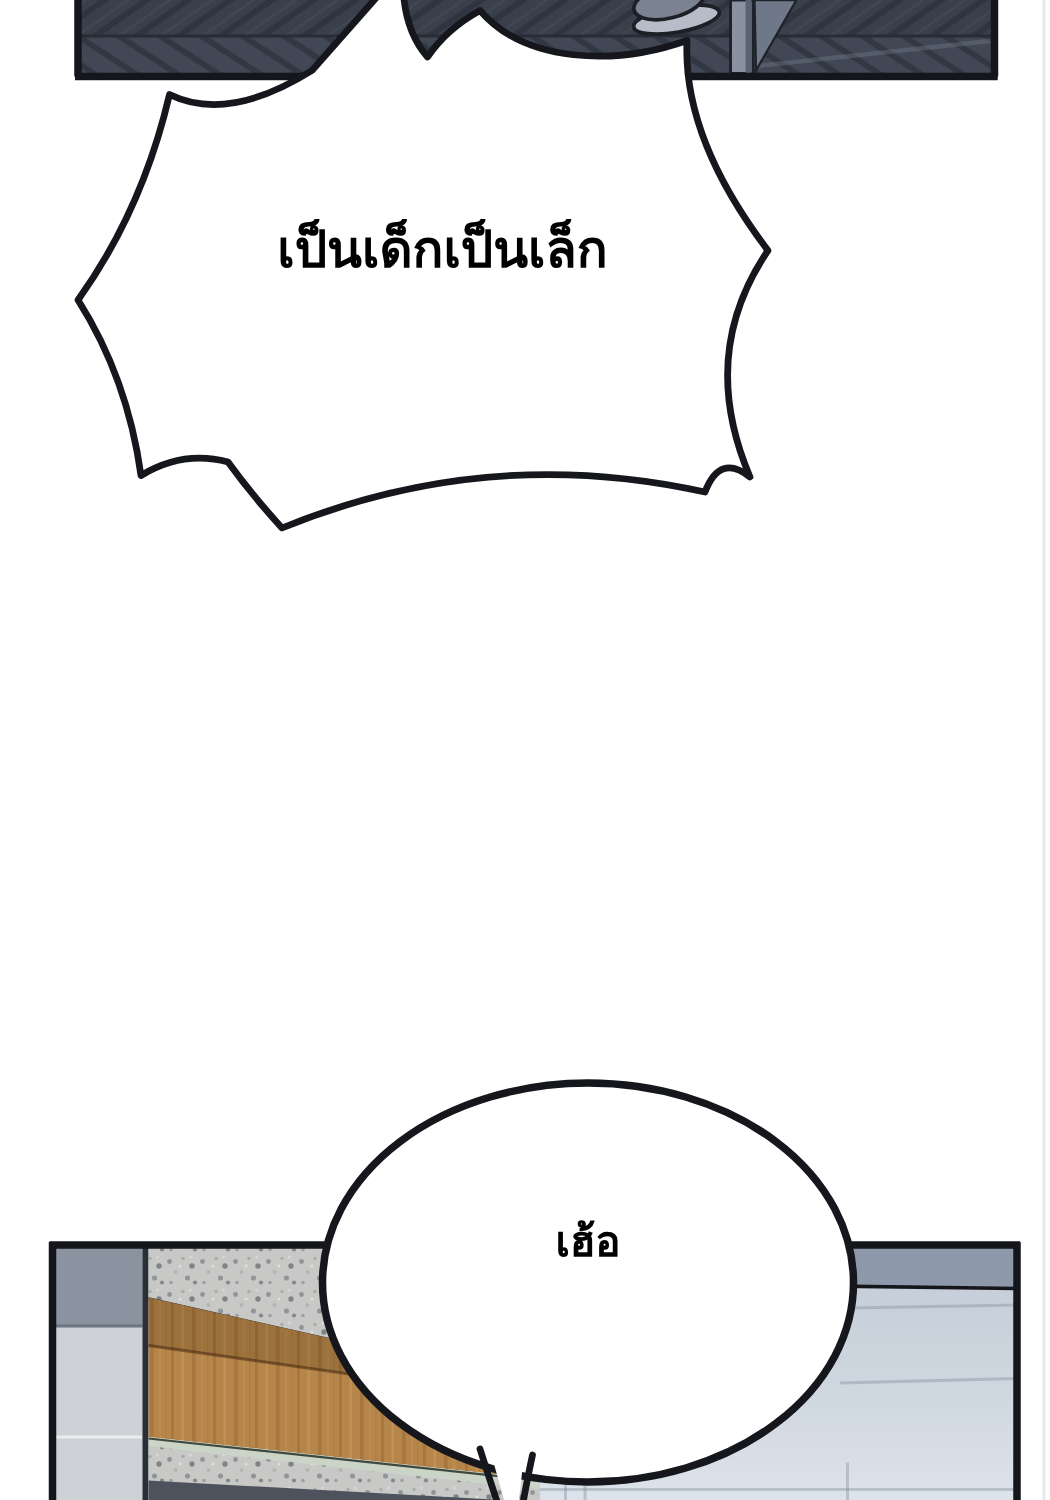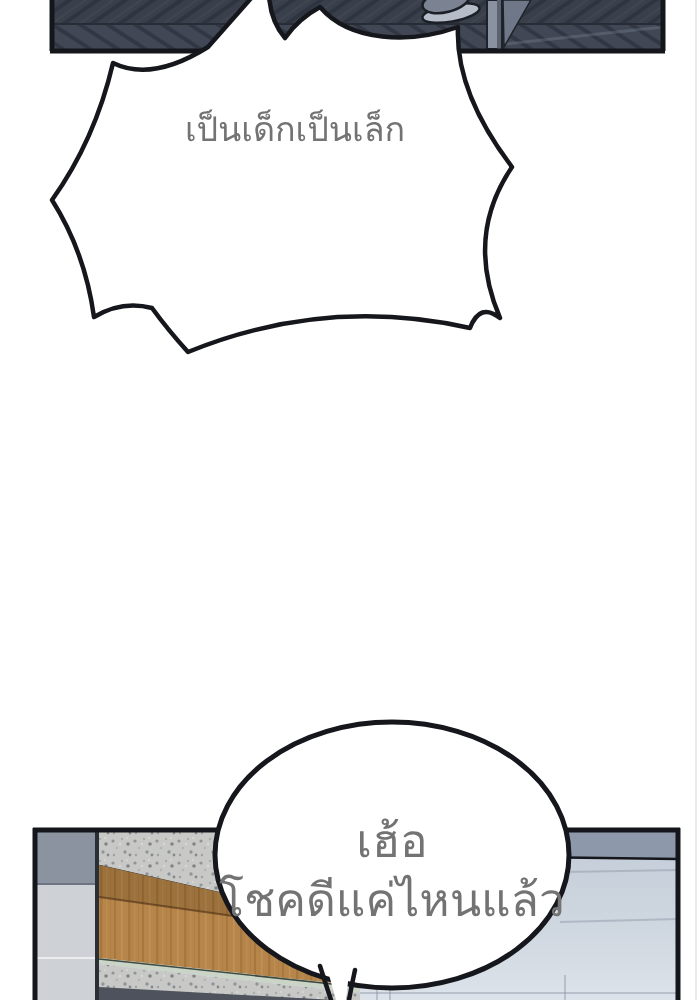--- a/index.html
+++ b/index.html
@@ -6,28 +6,29 @@
   body{
     width:700px;height:1000px;
     background:#ffffff;
     font-family:"DejaVu Sans","Liberation Sans",sans-serif;
     position:relative;overflow:hidden;
   }
   #scene{position:absolute;left:0;top:0;width:700px;height:1000px;display:block;}
   .speech-text{
     position:absolute;
     text-align:center;
-    color:#737373;
-    font-weight:400;
+    color:#000000;
+    font-weight:700;
     z-index:5;
+    margin-top:38px;
     -webkit-font-smoothing:antialiased;
   }
   .speech-text .line{display:block;}
   .b1{left:105px;top:101px;width:380px;font-size:34px;line-height:57px;}
-  .b2{left:212px;top:812px;width:360px;font-size:46px;line-height:59px;}
+  .b2{left:212px;top:760px;width:360px;font-size:28px;line-height:59px;}
 </style>
 </head>
 <body>
 
 <svg id="scene" viewBox="0 0 700 1000" xmlns="http://www.w3.org/2000/svg">
   <defs>
     <pattern id="hatchA" width="16" height="16" patternUnits="userSpaceOnUse" patternTransform="rotate(-35)">
       <line x1="0" y1="8" x2="16" y2="8" stroke="rgba(10,14,22,0.22)" stroke-width="4"></line>
       <line x1="0" y1="1" x2="16" y2="1" stroke="rgba(255,255,255,0.04)" stroke-width="1.5"></line>
     </pattern>
@@ -150,14 +151,13 @@
 
   <line x1="696" y1="0" x2="696" y2="1000" stroke="#e7e9eb" stroke-width="2"></line>
 </svg>
 
 <div class="speech-text b1">
   <span class="line">เป็นเด็กเป็นเล็ก</span>
 </div>
 
 <div class="speech-text b2">
   <span class="line">เฮ้อ</span>
-  <span class="line">โชคดีแค่ไหนแล้ว</span>
 </div>
 
 </body></html>

